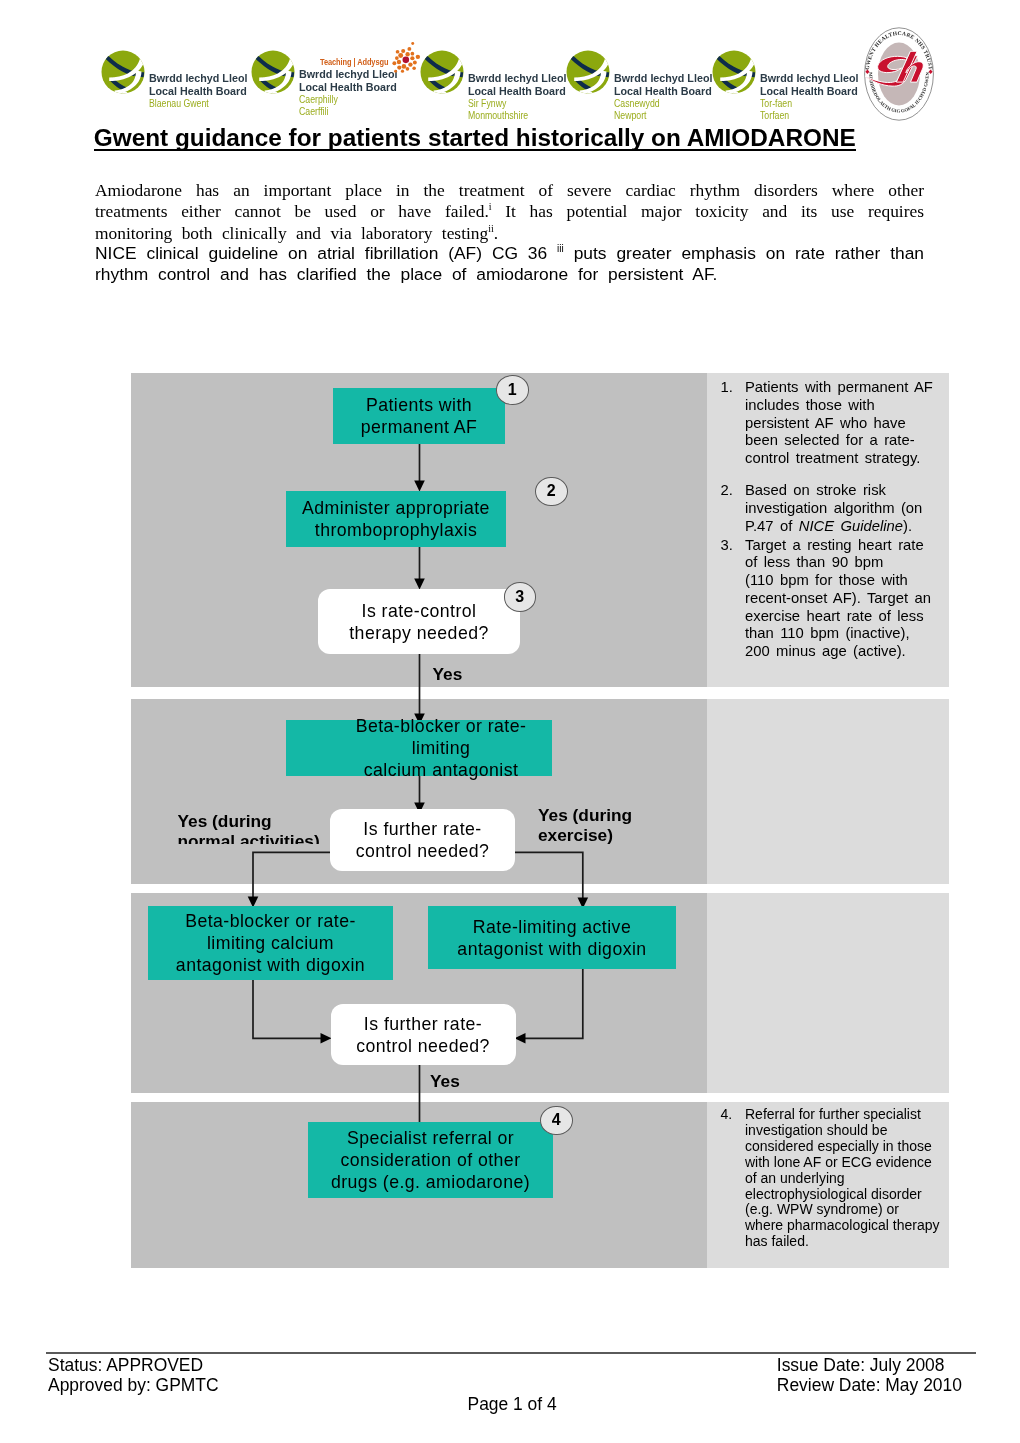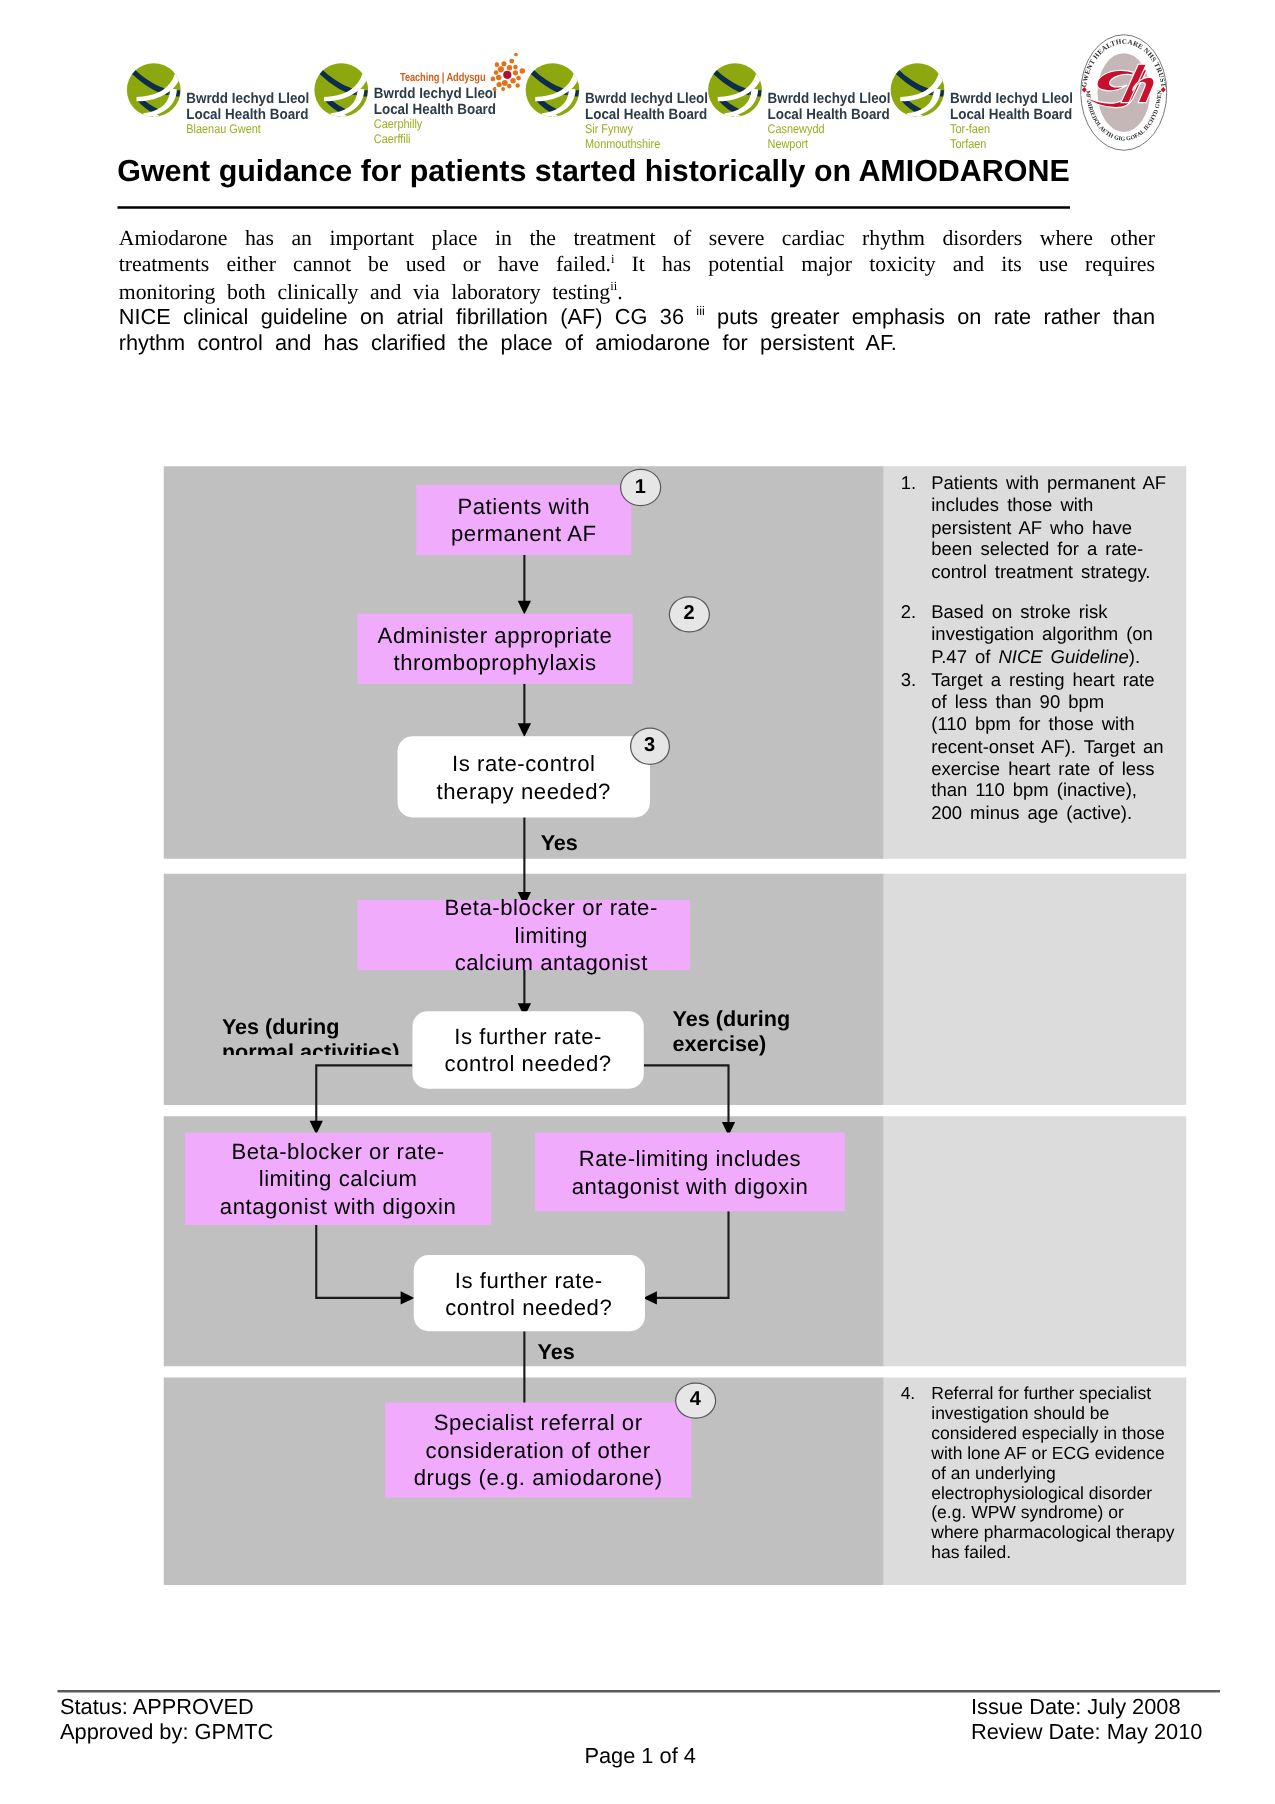--- a/index.html
+++ b/index.html
@@ -13,35 +13,35 @@
   .lhb .l1,.lhb .l2{font-size:11.8px;font-weight:bold;color:#2B3B47;line-height:13.2px;letter-spacing:0px;white-space:nowrap;transform:scaleX(0.91);transform-origin:left center;}
   .lhb .sub{font-size:10.1px;color:#9BAD1E;line-height:11.7px;white-space:nowrap;transform:scaleX(0.865);transform-origin:left center;}
   .teach{position:relative;font-size:9.3px;color:#D2601A;white-space:nowrap;font-weight:bold;letter-spacing:-0.1px;margin-left:21px;line-height:11px;transform:scaleX(0.80);transform-origin:left center;}
   .dots{position:absolute;}
 
   
   #trust{position:absolute;left:860px;top:25px;width:78px;height:98px;}
 
   
   #title{position:absolute;left:93.8px;top:124px;font-size:24.35px;font-weight:bold;white-space:nowrap;}
-  #title span{border-bottom:2.6px solid #000;padding-bottom:16px;display:inline-block;line-height:22px;}
+  #title span{border-bottom:2.6px solid #000;padding-bottom:0px;display:inline-block;line-height:22px;}
 
   
   .para{position:absolute;left:95px;width:829px;font-size:17.4px;line-height:21.3px;color:#000;text-align:justify;text-align-last:left;word-spacing:5px;}
   
   sup{font-size:10px;vertical-align:super;line-height:0;}
 
   
   .bandD{position:absolute;background:#C0C0C0;}
   .bandL{position:absolute;background:#DCDCDC;}
 
   
   .node{position:absolute;display:flex;align-items:center;justify-content:center;text-align:center;
         font-size:17.7px;line-height:22px;color:#000;letter-spacing:0.45px;}
-  .cyan{background:#f0abfc;justify-content:center;}
+  .cyan{background:#14b8a6;justify-content:center;}
   .white{background:#FFFFFF;border-radius:12px;}
 
   .badge{position:absolute;width:32.5px;height:29.5px;border-radius:50%;background:#E6E6E6;border:1px solid #5a5a5a;
          display:flex;align-items:center;justify-content:center;font-size:16px;font-weight:bold;color:#000;box-sizing:border-box;}
 
   .elabel{position:absolute;font-size:17.3px;font-weight:bold;line-height:20.6px;color:#000;white-space:nowrap;}
 
   
   .note{position:absolute;font-size:14.8px;line-height:17.8px;color:#000;word-spacing:2.3px;}
   .note .n{position:absolute;left:0;top:0;}
@@ -316,21 +316,21 @@
 </div>
 
 <div class="elabel" style="left:177.5px;top:810.5px;height:33.6px;overflow:hidden;"><span>Yes (during</span><br><span>normal activities)</span></div>
 <div class="elabel" style="left:538px;top:804.5px;"><span>Yes (during</span><br><span>exercise)</span></div>
 
 <div class="node cyan" style="left:148px;top:906px;width:245px;height:74px;">
   <div><span>Beta-blocker or rate-</span><br><span>limiting calcium</span><br><span>antagonist with digoxin</span></div>
 </div>
 
 <div class="node cyan" style="left:428px;top:906px;width:248px;height:63px;">
-  <div><span>Rate-limiting includes</span><br><span>antagonist with digoxin</span></div>
+  <div><span>Rate-limiting active</span><br><span>antagonist with digoxin</span></div>
 </div>
 
 <div class="node white" style="left:330.5px;top:1004px;width:185px;height:61px;">
   <div><span>Is further rate-</span><br><span>control needed?</span></div>
 </div>
 
 <div class="elabel" style="left:430px;top:1070.5px;"><span>Yes</span></div>
 
 <div class="node cyan" style="left:308px;top:1122px;width:245px;height:76px;">
   <div><span>Specialist referral or</span><br><span>consideration of other</span><br><span>drugs (e.g. amiodarone)</span></div>

